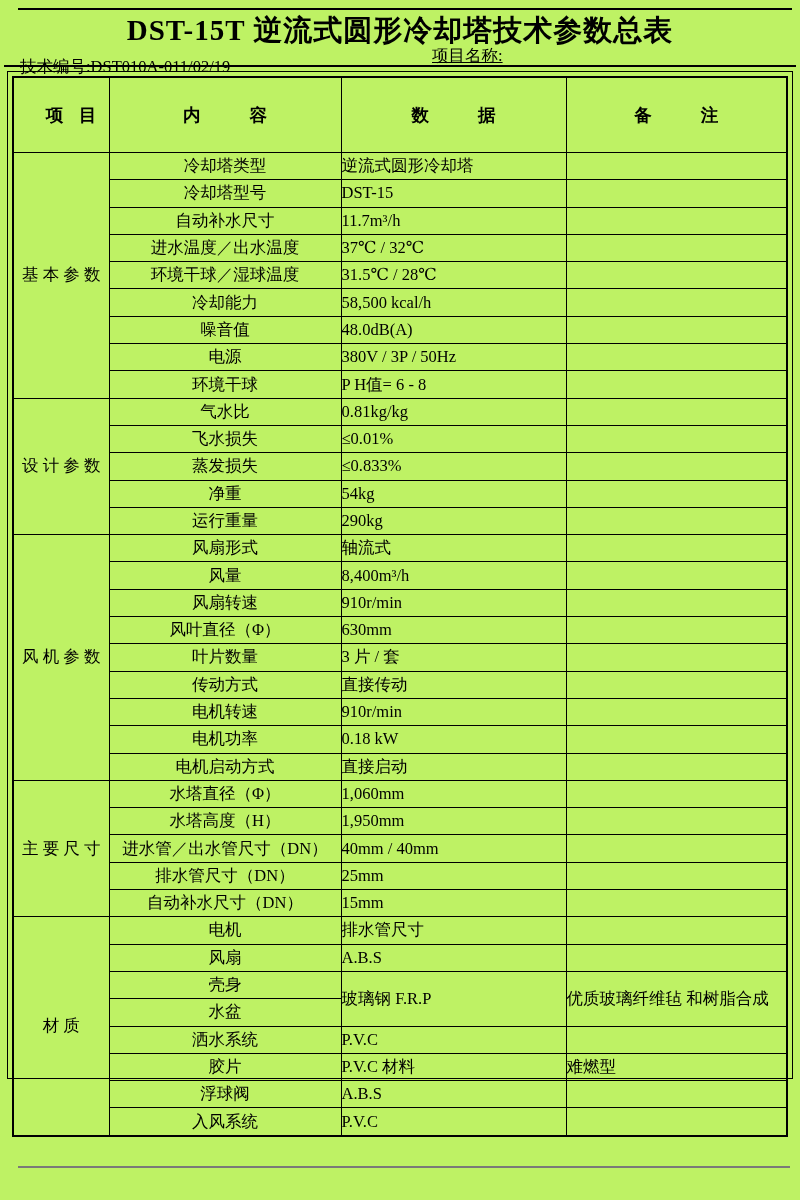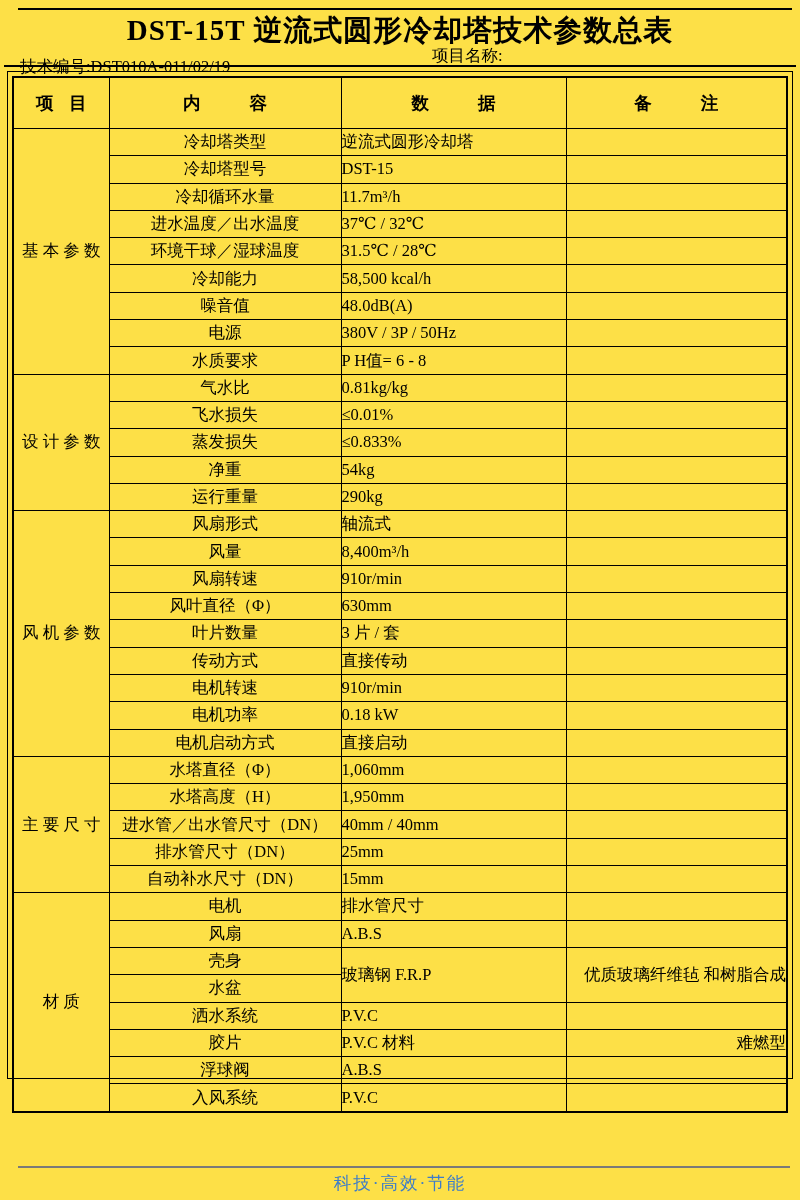--- a/index.html
+++ b/index.html
@@ -1,41 +1,41 @@
 <!DOCTYPE html>
 <html><head>
 <meta charset="utf-8">
 <style>
   html, body { margin: 0; padding: 0; background: #ffffff; }
   .page {
     position: relative;
     width: 800px;
     height: 1200px;
-    background: #fde047;
+    background: #bef264;
     color: #000000;
     font-family: "Liberation Serif", "DejaVu Serif", serif;
     overflow: hidden;
   }
   .top-rule {
     position: absolute;
     top: 8px; left: 18px; right: 8px;
     border-top: 2.5px solid #000;
   }
   .doc-title {
     position: absolute;
     top: 11px; left: 0; width: 100%;
     margin: 0;
     text-align: center;
     font-size: 29px;
     font-weight: bold;
     letter-spacing: 1px;
   }
   .info-row { position: absolute; top: 45px; left: 0; width: 100%; font-size: 16.5px; }
   .tech-no { position: absolute; left: 20px; top: 11px; }
-  .project-name { position: absolute; left: 432px; top: 0; }
+  .project-name { position: absolute; left: 432px; top: 0; text-decoration: underline; }
   .info-rule {
     position: absolute;
     top: 65px; left: 4px; right: 4px;
     border-top: 2.5px solid #000;
   }
   .table-frame {
     position: absolute;
     top: 71px; left: 7px;
     width: 786px; height: 1008px;
     box-sizing: border-box;
@@ -47,21 +47,21 @@
     border-collapse: collapse;
     table-layout: fixed;
     border: 2.5px solid #000;
   }
   table.spec th, table.spec td { border: 1.7px solid #000; overflow: hidden; }
   table.spec th {
     height: 42px;
     font-size: 17.5px;
     font-weight: bold;
     text-align: center;
-    padding: 4px;
+    padding: 16px;
     letter-spacing: 2.8em;
     text-indent: 2.8em;
     white-space: nowrap;
   }
   table.spec th.c0 { letter-spacing: 0.9em; text-indent: 0.9em; }
   table.spec td {
     height: 26.3px;
     font-size: 16.5px;
     padding: 0;
     white-space: nowrap;
@@ -74,21 +74,21 @@
     padding: 0;
   }
   td.sect.s0 { line-height: 42px; }
   td.sect.s1 { line-height: 22px; }
   td.sect.s2 { line-height: 42px; }
   td.sect.s3 { line-height: 22px; margin-left: 18px; }
   td.sect.s4 { line-height: 78px; }
   td.lbl { padding-left: 17px; text-align: center; }
   td.val { padding-left: 13px; }
   td.rmk {
-    text-align: right;
+    text-align: left;
     white-space: pre-line;
     line-height: 1.45;
     padding: 0;
   }
   .footer-rule {
     position: absolute;
     top: 1166px; left: 18px; right: 10px;
     border-top: 2.5px solid #7a7a78;
   }
   .slogan {
@@ -140,21 +140,21 @@
             <td class="lbl">冷却塔类型</td>
             <td class="val">逆流式圆形冷却塔</td>
             <td class="rmk"></td>
           </tr>
           <tr>
             <td class="lbl">冷却塔型号</td>
             <td class="val">DST-15</td>
             <td class="rmk"></td>
           </tr>
           <tr>
-            <td class="lbl">冷却循环水量</td>
+            <td class="lbl">自动补水尺寸</td>
             <td class="val">11.7m³/h</td>
             <td class="rmk"></td>
           </tr>
           <tr>
             <td class="lbl">进水温度／出水温度</td>
             <td class="val">37℃ / 32℃</td>
             <td class="rmk"></td>
           </tr>
           <tr>
             <td class="lbl">环境干球／湿球温度</td>
@@ -170,21 +170,21 @@
             <td class="lbl">噪音值</td>
             <td class="val">48.0dB(A)</td>
             <td class="rmk"></td>
           </tr>
           <tr>
             <td class="lbl">电源</td>
             <td class="val">380V / 3P / 50Hz</td>
             <td class="rmk"></td>
           </tr>
           <tr>
-            <td class="lbl">水质要求</td>
+            <td class="lbl">环境干球</td>
             <td class="val">P H值= 6 - 8</td>
             <td class="rmk"></td>
           </tr>
           <tr>
             <td class="sect s1" rowspan="5">设
 计
 参
 数</td>
             <td class="lbl">气水比</td>
             <td class="val">0.81kg/kg</td>
@@ -327,15 +327,14 @@
           <tr>
             <td class="lbl">入风系统</td>
             <td class="val">P.V.C</td>
             <td class="rmk"></td>
           </tr>
         </tbody>
     </table>
   </div>
 
   <div class="footer-rule"></div>
-  <div class="slogan" style="color: rgb(61, 124, 201);">科技·高效·节能</div>
 
 </div>
 
 </body></html>

